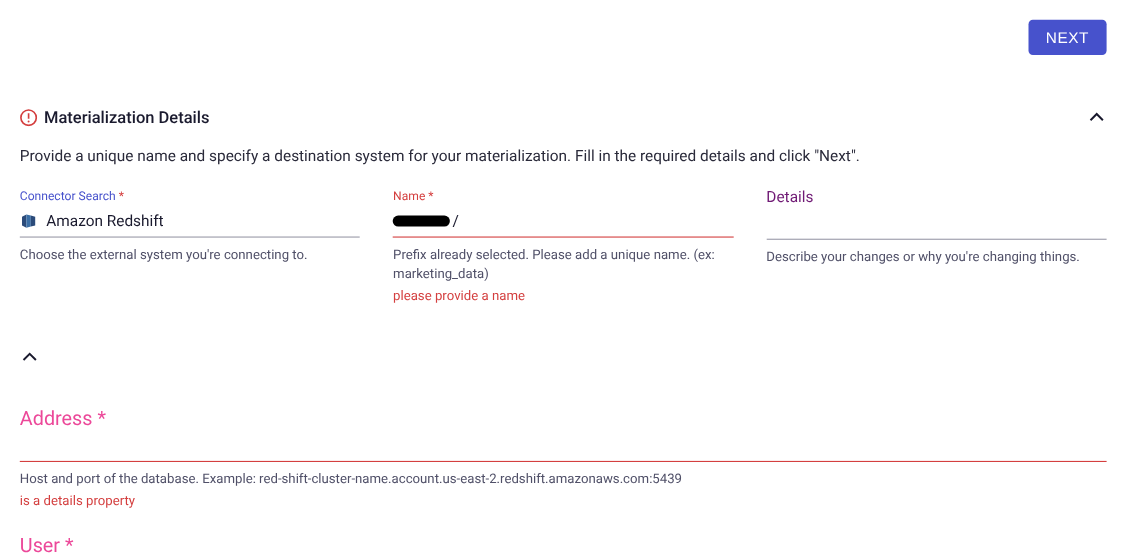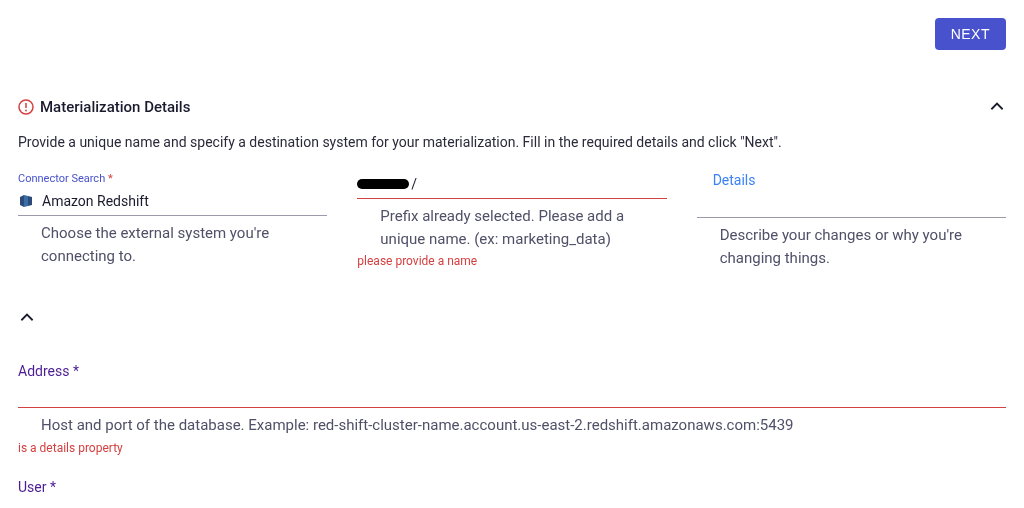--- a/index.html
+++ b/index.html
@@ -88,25 +88,24 @@
     .connector-icon {
       width: 16px;
       height: 16px;
       display: inline-flex;
     }
     .connector-name {
       font-size: 14px;
       color: #1a1a2e;
     }
     .helper-text {
-      font-size: 15px;
+      font-size: 12px;
       color: #505068;
       margin-top: 6px;
       line-height: 1.5;
-      margin-left: 23px;
     }
     .error-text {
       font-size: 12px;
       color: #d43f3f;
       margin-top: 4px;
     }
     .name-value {
       display: flex;
       align-items: center;
       gap: 2px;
@@ -116,38 +115,37 @@
       display: inline-block;
       width: 52px;
       height: 10px;
       background: #000;
       border-radius: 5px;
     }
     .slash { color: #1a1a2e; }
     .section-spacer { height: 40px; }
     .ep-field { margin-bottom: 24px; }
     .ep-label {
-      font-size: 14px;
-      color: #4c1d95;
+      font-size: 18px;
+      color: #ec4899;
       padding-bottom: 6px;
     }
     .ep-input {
       width: 100%;
       border: none;
       border-bottom: 1px solid #d43f3f;
       outline: none;
       font-size: 14px;
       padding: 2px 0 4px 0;
       background: transparent;
     }
     .details-label {
       font-size: 14px;
-      color: #3b82f6;
+      color: #701a75;
       padding-bottom: 4px;
-      margin-left: 16px;
     }
   </style>
 </head>
 <body>
 
 <div class="top-bar">
   <button class="btn-next">NEXT</button>
 </div>
 
 <div class="section-header">
@@ -183,20 +181,23 @@
             <path d="M6 2 L10 3 L10 13 L6 14 Z" fill="#3a6ea5"></path>
             <path d="M10 3 L14 4 L14 12 L10 13 Z" fill="#2b4b7a"></path>
           </svg>
       </span>
       <span class="connector-name">Amazon Redshift</span>
     </div>
     <div class="helper-text">Choose the external system you're connecting to.</div>
   </div>
 
   <div class="col">
+    <div class="field-label error">
+      <span>Name</span><span class="req-star"> *</span>
+    </div>
     <div class="field-input-line error-line">
       <span class="name-value">
         <span class="redacted"></span>
         <span class="slash">/</span>
       </span>
     </div>
     <div class="helper-text">Prefix already selected. Please add a unique name. (ex: marketing_data)</div>
     <div class="error-text">please provide a name</div>
   </div>
 

